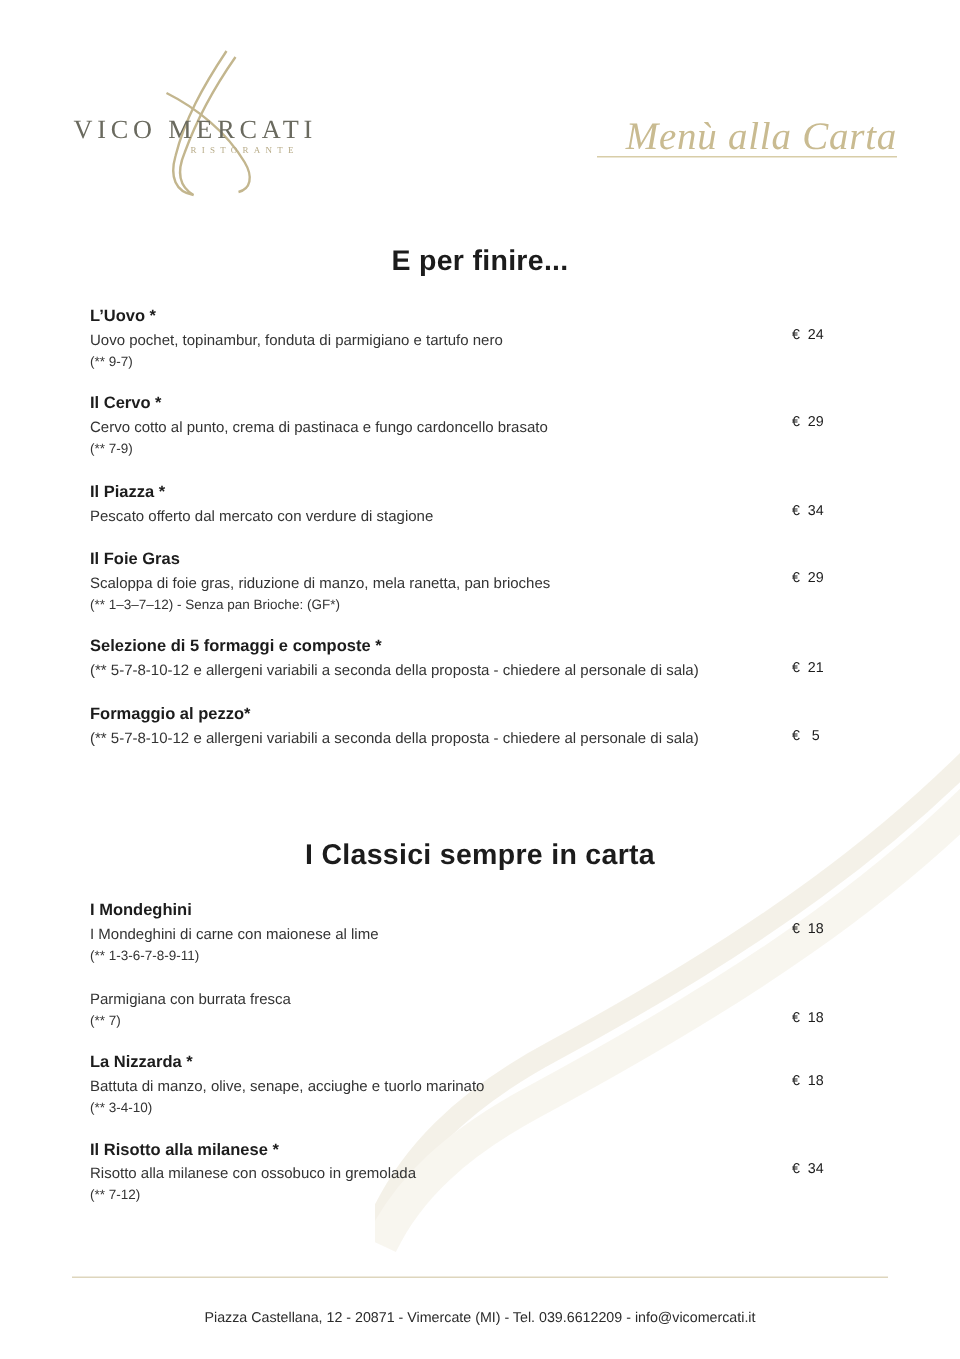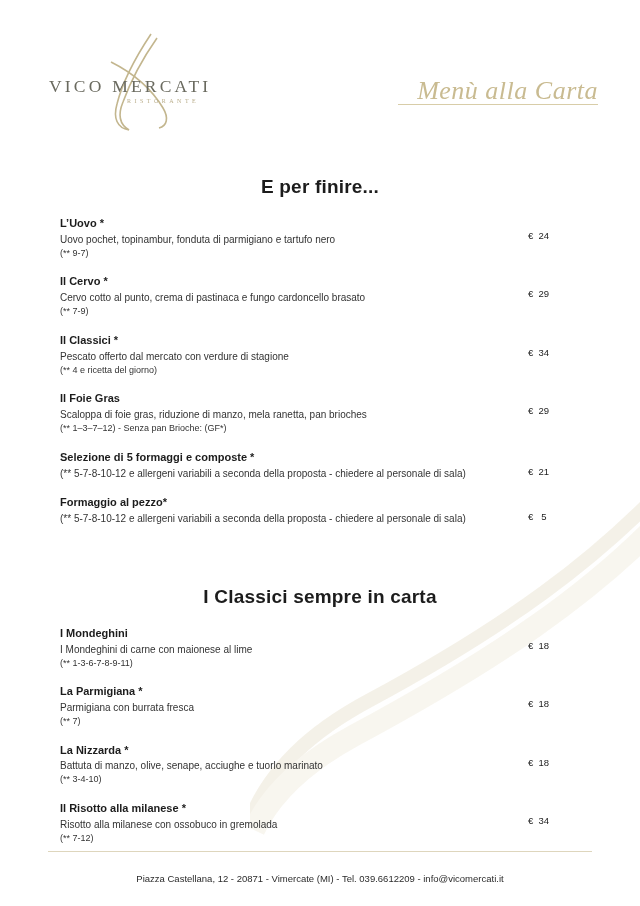--- a/index.html
+++ b/index.html
@@ -102,21 +102,21 @@
     padding: 0 60px;
   }
   .section-title {
     text-align: center;
     font-size: 19px;
     font-weight: bold;
     color: #1c1c1c;
     margin: 0 0 18px 0;
     letter-spacing: 0.2px;
   }
-  #section-finire { margin-top: 36px; }
+  #section-finire { margin-top: 24px; }
   #section-classici { margin-top: 60px; }
 
   .items { position: relative; }
 
   .item {
     position: relative;
     margin-bottom: 14px;
     padding-right: 58px;
   }
   .item-name {
@@ -202,23 +202,22 @@
       </div>
 
       <div class="item">
         <div class="item-name">Il Cervo *</div>
         <div class="item-desc">Cervo cotto al punto, crema di pastinaca e fungo cardoncello brasato</div>
         <div class="item-note">(** 7-9)</div>
         <div class="item-price">€  29</div>
       </div>
 
       <div class="item">
-        <div class="item-name">Il Classici *</div>
+        <div class="item-name">Il Piazza *</div>
         <div class="item-desc">Pescato offerto dal mercato con verdure di stagione</div>
-        <div class="item-note">(** 4 e ricetta del giorno)</div>
         <div class="item-price">€  34</div>
       </div>
 
       <div class="item">
         <div class="item-name">Il Foie Gras</div>
         <div class="item-desc">Scaloppa di foie gras, riduzione di manzo, mela ranetta, pan brioches</div>
         <div class="item-note">(** 1–3–7–12) - Senza pan Brioche: (GF*)</div>
         <div class="item-price">€  29</div>
       </div>
 
@@ -242,21 +241,20 @@
     <div class="items">
 
       <div class="item">
         <div class="item-name">I Mondeghini</div>
         <div class="item-desc">I Mondeghini di carne con maionese al lime</div>
         <div class="item-note">(** 1-3-6-7-8-9-11)</div>
         <div class="item-price">€  18</div>
       </div>
 
       <div class="item">
-        <div class="item-name">La Parmigiana *</div>
         <div class="item-desc">Parmigiana con burrata fresca</div>
         <div class="item-note">(** 7)</div>
         <div class="item-price">€  18</div>
       </div>
 
       <div class="item">
         <div class="item-name">La Nizzarda *</div>
         <div class="item-desc">Battuta di manzo, olive, senape, acciughe e tuorlo marinato</div>
         <div class="item-note">(** 3-4-10)</div>
         <div class="item-price">€  18</div>

